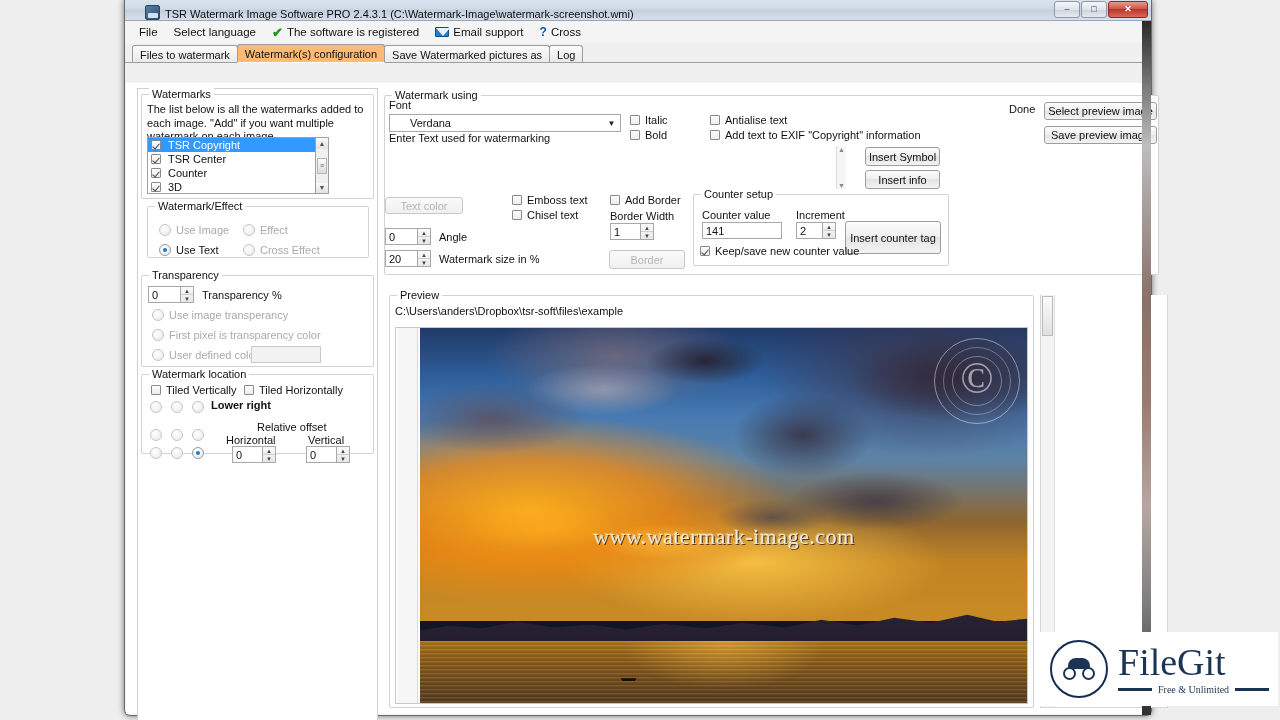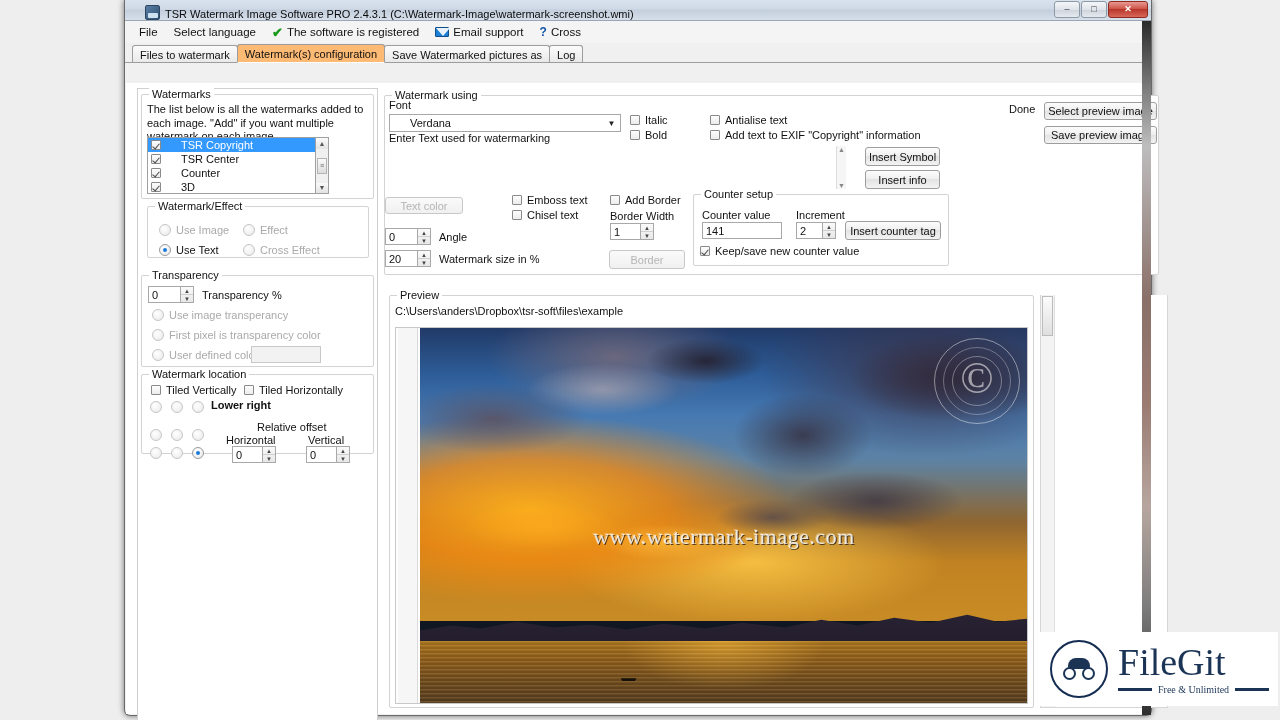--- a/index.html
+++ b/index.html
@@ -171,21 +171,21 @@
   #wm-list {
     position: absolute; left: 9px; top: 48px;
     width: 169px; height: 57px;
     border: 1px solid #a0a0a0;
     background: #fff;
     overflow: hidden;
   }
   .wm-row {
     height: 14px; display: flex; align-items: center;
     padding-left: 3px; font-size: 11px; color: #111;
-    gap: 20px;
+    gap: 7px;
   }
   .wm-row.sel { background: #3399ff; color: #fff; }
   .cb {
     width: 10px; height: 10px;
     border: 1px solid #8a8a8a;
     background: linear-gradient(to bottom,#fdfdfd,#ececec);
     border-radius: 1px;
     display: inline-block; position: relative; flex: none;
   }
   .cb.checked::after {
@@ -739,21 +739,21 @@
         <span class="plain-label" style="left:318px; top:121px;">Counter value</span>
         <input class="txt-input" style="left: 318px; top: 134px; width: 80px;" type="text" value="141">
         <span class="plain-label" style="left:412px; top:121px;">Increment</span>
         <div class="spin" style="left:412px; top:134px;">
           <input type="text" style="width: 26px;" value="2">
           <div class="sp-btns">
             <div>▲</div>
             <div>▼</div>
           </div>
         </div>
-        <div class="btn" style="position:absolute; left:461px; top:133px; width:96px; height:19px;">Insert counter tag</div>
+        <div class="btn" style="position:absolute; left:461px; top:133px; width:96px; height:33px;">Insert counter tag</div>
         <div class="opt" style="left:316px; top:157px;">
           <span class="cb checked"></span>
           <span>Keep/save new counter value</span>
         </div>
 
         <div class="group" id="preview-group">
           <span class="legend">Preview</span>
           <span class="plain-label" style="left:5px; top:9px;">C:\Users\anders\Dropbox\tsr-soft\files\example</span>
 
           <div id="preview-box">

